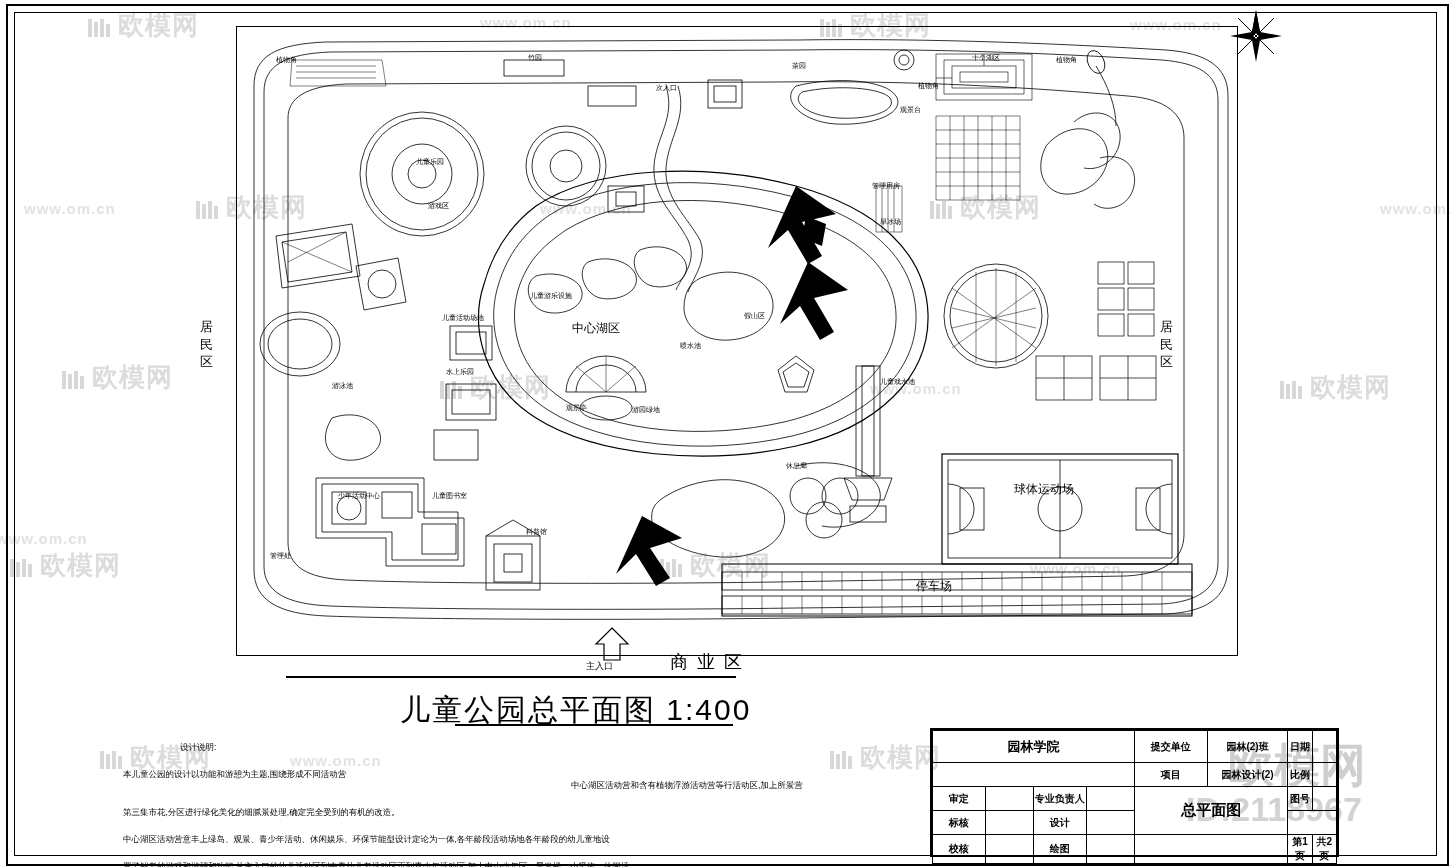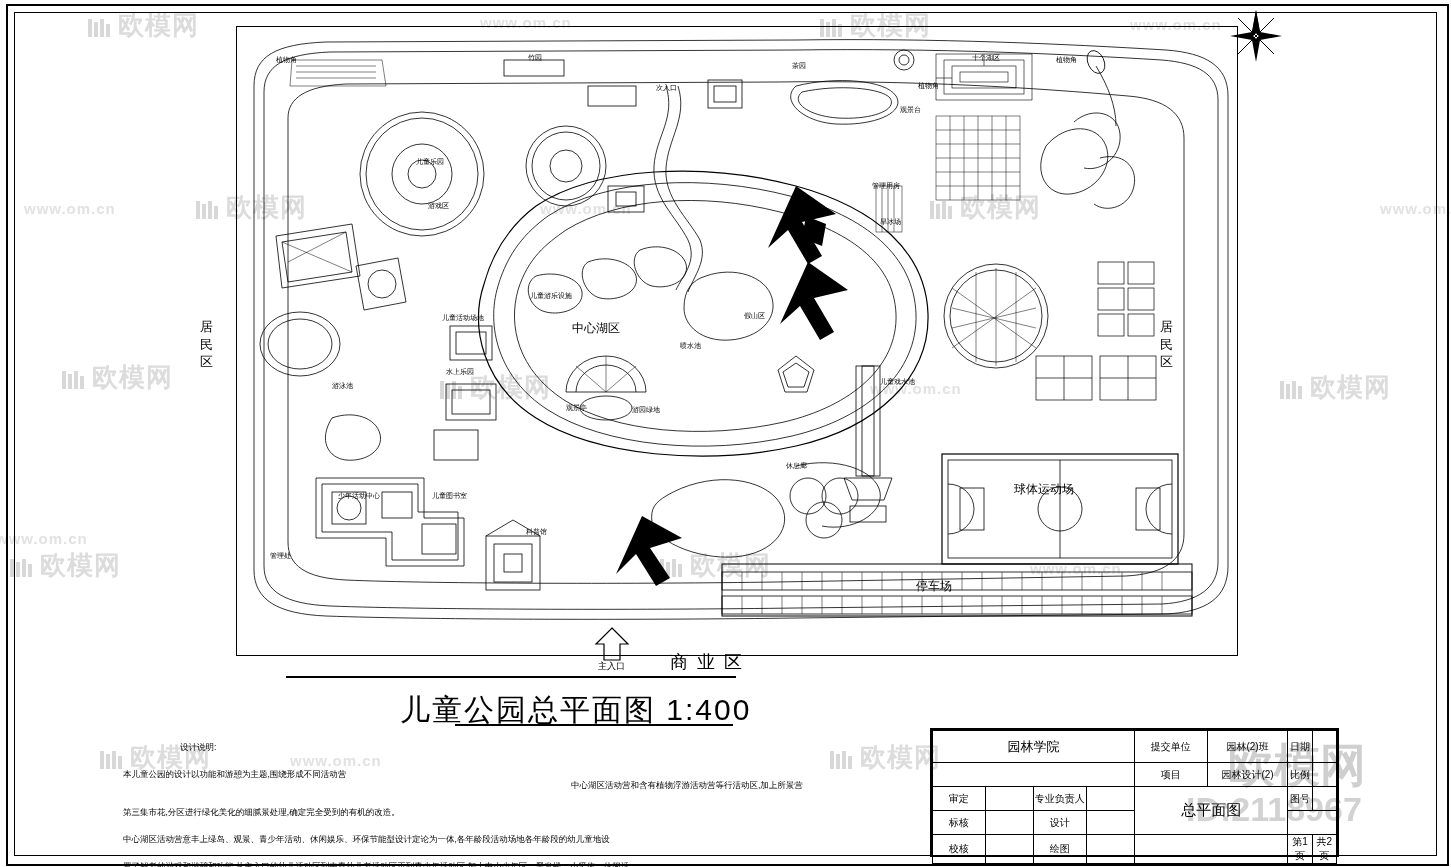--- a/index.html
+++ b/index.html
@@ -45,21 +45,21 @@
 
   
   .notes{position:absolute;left:100px;top:740px;width:720px;font-size:8.5px;
       line-height:1.85;color:#000;}
   .notes .nt-title{margin-left:80px;}
   .notes p{margin:11px;text-indent:12px;}
 
   
   .tblock{position:absolute;left:930px;top:728px;width:405px;height:125px;
       border:2px solid #000;}
-  .tbl{width:100%;height:100%;border-collapse:collapse;font-size:10px;}
+  .tbl{width:100%;height:100%;border-collapse:collapse;font-size:10px;font-weight:bold;}
   .tbl td{border:1px solid #000;text-align:center;vertical-align:middle;padding:0;}
   .inst{font-size:13px;}
   .dwgname{font-size:15px;}
 
   
   .compass{position:absolute;left:1228px;top:8px;width:56px;height:56px;}
 </style>
 </head>
 <body>
 
@@ -383,21 +383,21 @@
   <div class="lbl" style="left:210px;top:342px;">水上乐园</div>
   <div class="lbl" style="left:550px;top:436px;">休息廊</div>
   <div class="lbl" style="left:644px;top:192px;">旱冰场</div>
   <div class="lbl" style="left:644px;top:352px;">儿童戏水池</div>
   <div class="lbl" style="left:682px;top:56px;">植物角</div>
 </div>
 
 <svg width="40" height="34" style="left:594px;top:628px;">
   <polygon points="18,0 34,16 26,16 26,32 10,32 10,16 2,16" fill="none" stroke="#000" stroke-width="1.2"></polygon>
 </svg>
-<div style="position:absolute;left:586px;top:660px;font-size:9px;margin-left:12px;">主入口</div>
+<div style="position:absolute;left:586px;top:660px;font-size:9px;">主入口</div>
 <div style="position:absolute;left:670px;top:650px;font-size:18px;letter-spacing:2px;">商 业 区</div>
 
 <div class="title-rule"></div>
 <div class="maintitle">儿童公园总平面图 1:400</div>
 <div class="title-rule2"></div>
 
 <div class="notes">
   <div class="nt-title">设计说明:</div>
   <p>本儿童公园的设计以功能和游憩为主题,围绕形成不同活动营</p>
   <p style="text-indent:460px;margin-top:-15px;">中心湖区活动营和含有植物浮游活动营等行活动区,加上所景营</p>

